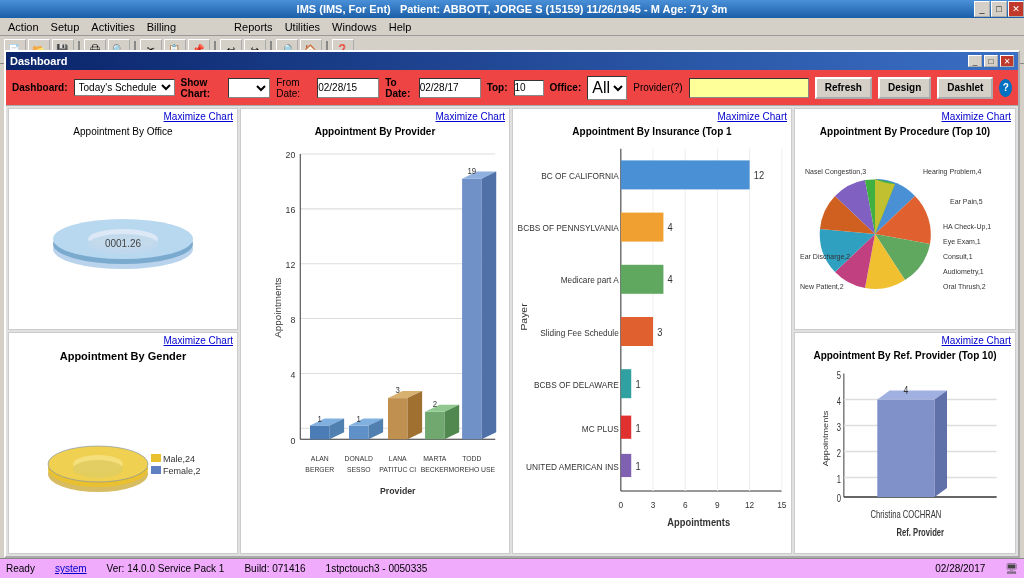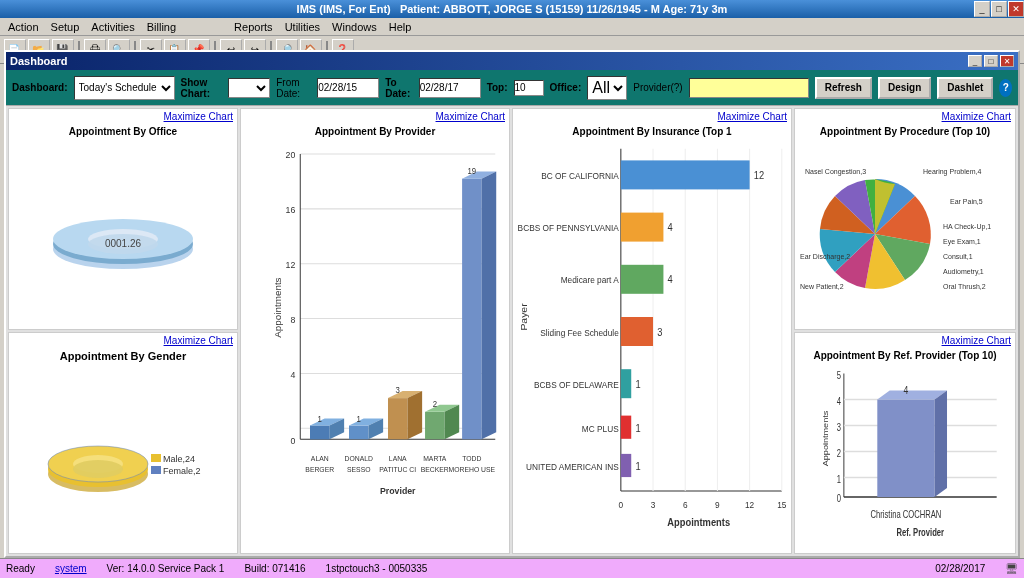--- a/index.html
+++ b/index.html
@@ -60,23 +60,23 @@
 
     <div style="background:linear-gradient(to right,#0a246a,#3a6fc4);color:white;height:18px;display:flex;align-items:center;justify-content:space-between;padding:0 4px;font-size:11px;font-weight:bold;">
       <span>Dashboard</span>
       <div style="display:flex;gap:2px;">
         <button style="width:14px;height:12px;background:#d4d0c8;border:1px outset #fff;font-size:8px;cursor:pointer;">_</button>
         <button style="width:14px;height:12px;background:#d4d0c8;border:1px outset #fff;font-size:8px;cursor:pointer;">□</button>
         <button style="width:14px;height:12px;background:#c0392b;border:1px outset #fff;font-size:8px;cursor:pointer;color:white;">✕</button>
       </div>
     </div>
 
-    <div style="background:#0f766e;display:flex;align-items:center;padding:3px 6px;gap:6px;height:36px;border-bottom:1px solid #aaa;">
+    <div style="background:#ef4444;display:flex;align-items:center;padding:3px 6px;gap:6px;height:36px;border-bottom:1px solid #aaa;">
       <span style="font-size:10px;font-weight:bold;">Dashboard:</span>
-      <select style="height:24px;font-size:10px;border:1px inset #888;background:white;width:110px;"><option>Today's Schedule</option></select>
+      <select style="height:17px;font-size:10px;border:1px inset #888;background:white;width:110px;"><option>Today's Schedule</option></select>
       <span style="font-size:10px;font-weight:bold;">Show Chart:</span>
       <select style="height:20px;font-size:10px;border:1px inset #888;background:white;width:60px;"></select>
       <span style="font-size:10px;font-weight:normal;">From Date:</span>
       <input type="text" style="height: 20px; font-size: 10px; border: 1px inset rgb(136, 136, 136); background: white; width: 62px;" value="02/28/15">
       <span style="font-size:10px;font-weight:bold;">To Date:</span>
       <input type="text" style="height: 20px; font-size: 10px; border: 1px inset rgb(136, 136, 136); background: white; width: 62px;" value="02/28/17">
       <span style="font-size:10px;font-weight:bold;">Top:</span>
       <input type="text" style="height: 16px; font-size: 10px; border: 1px inset rgb(136, 136, 136); background: white; width: 30px;" value="10">
       <span style="font-size:10px;font-weight:bold;">Office:</span>
       <select style="height:24px;font-size:16px;border:1px inset #888;background:white;width:50px;"><option>All</option></select>
@@ -87,21 +87,21 @@
       <button style="height:22px;padding:0 8px;font-size:10px;background:#d4d0c8;border:2px outset #fff;cursor:pointer;font-weight:bold;">Dashlet</button>
       <button style="width:18px;height:18px;border-radius:50%;background:#0070c0;color:white;font-size:10px;font-weight:bold;border:none;cursor:pointer;">?</button>
     </div>
 
     <div style="display:grid;grid-template-columns:230px 270px 280px 1fr;height:calc(100% - 54px);background:#e0e0e0;gap:2px;padding:2px;">
 
       <div style="display:flex;flex-direction:column;gap:2px;">
 
         <div style="flex:1;background:white;border:1px solid #ccc;display:flex;flex-direction:column;overflow:hidden;">
           <div style="color:#0000cc;font-size:10px;text-align:right;padding:2px 4px;cursor:pointer;text-decoration:underline;">Maximize Chart</div>
-          <div style="text-align:center;font-size:10px;font-weight:bold;color:#000;padding:2px;">Appointment By Office</div>
+          <div style="text-align:center;font-size:10px;font-weight:normal;color:#000;padding:2px;">Appointment By Office</div>
           <div style="flex:1;display:flex;align-items:center;justify-content:center;">
 
             <svg width="180" height="100" viewBox="0 0 180 100">
 
               <ellipse cx="90" cy="65" rx="70" ry="20" fill="#a8c8e8" opacity="0.8"></ellipse>
               <ellipse cx="90" cy="60" rx="70" ry="20" fill="#7aabcf"></ellipse>
               <ellipse cx="90" cy="55" rx="70" ry="20" fill="#b8d8f0"></ellipse>
               <ellipse cx="90" cy="55" rx="35" ry="10" fill="#dce8f5"></ellipse>
 
               <ellipse cx="90" cy="60" rx="35" ry="10" fill="#c0d8ec" opacity="0.9"></ellipse>

